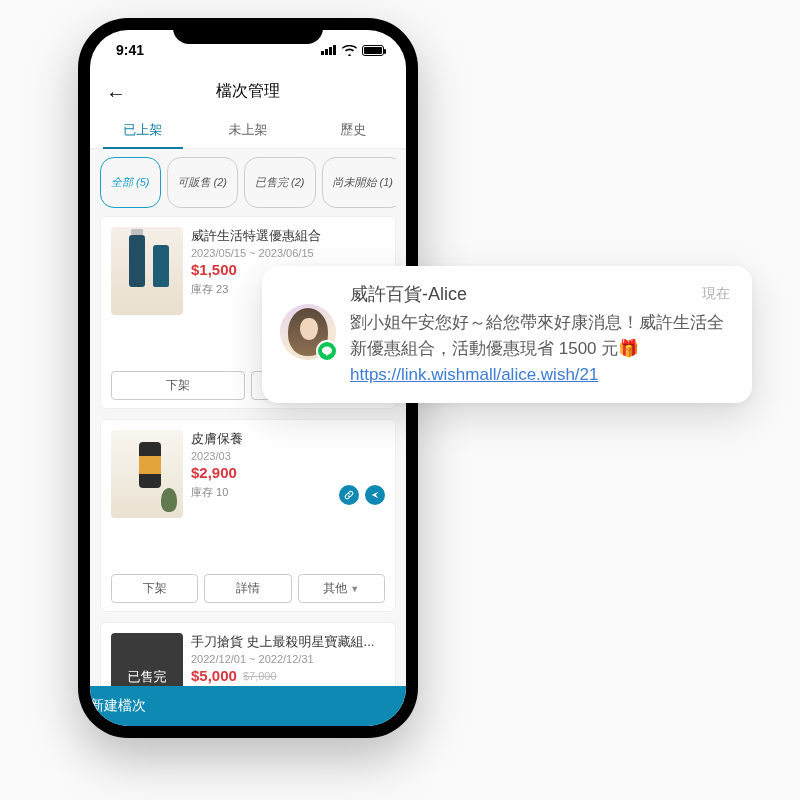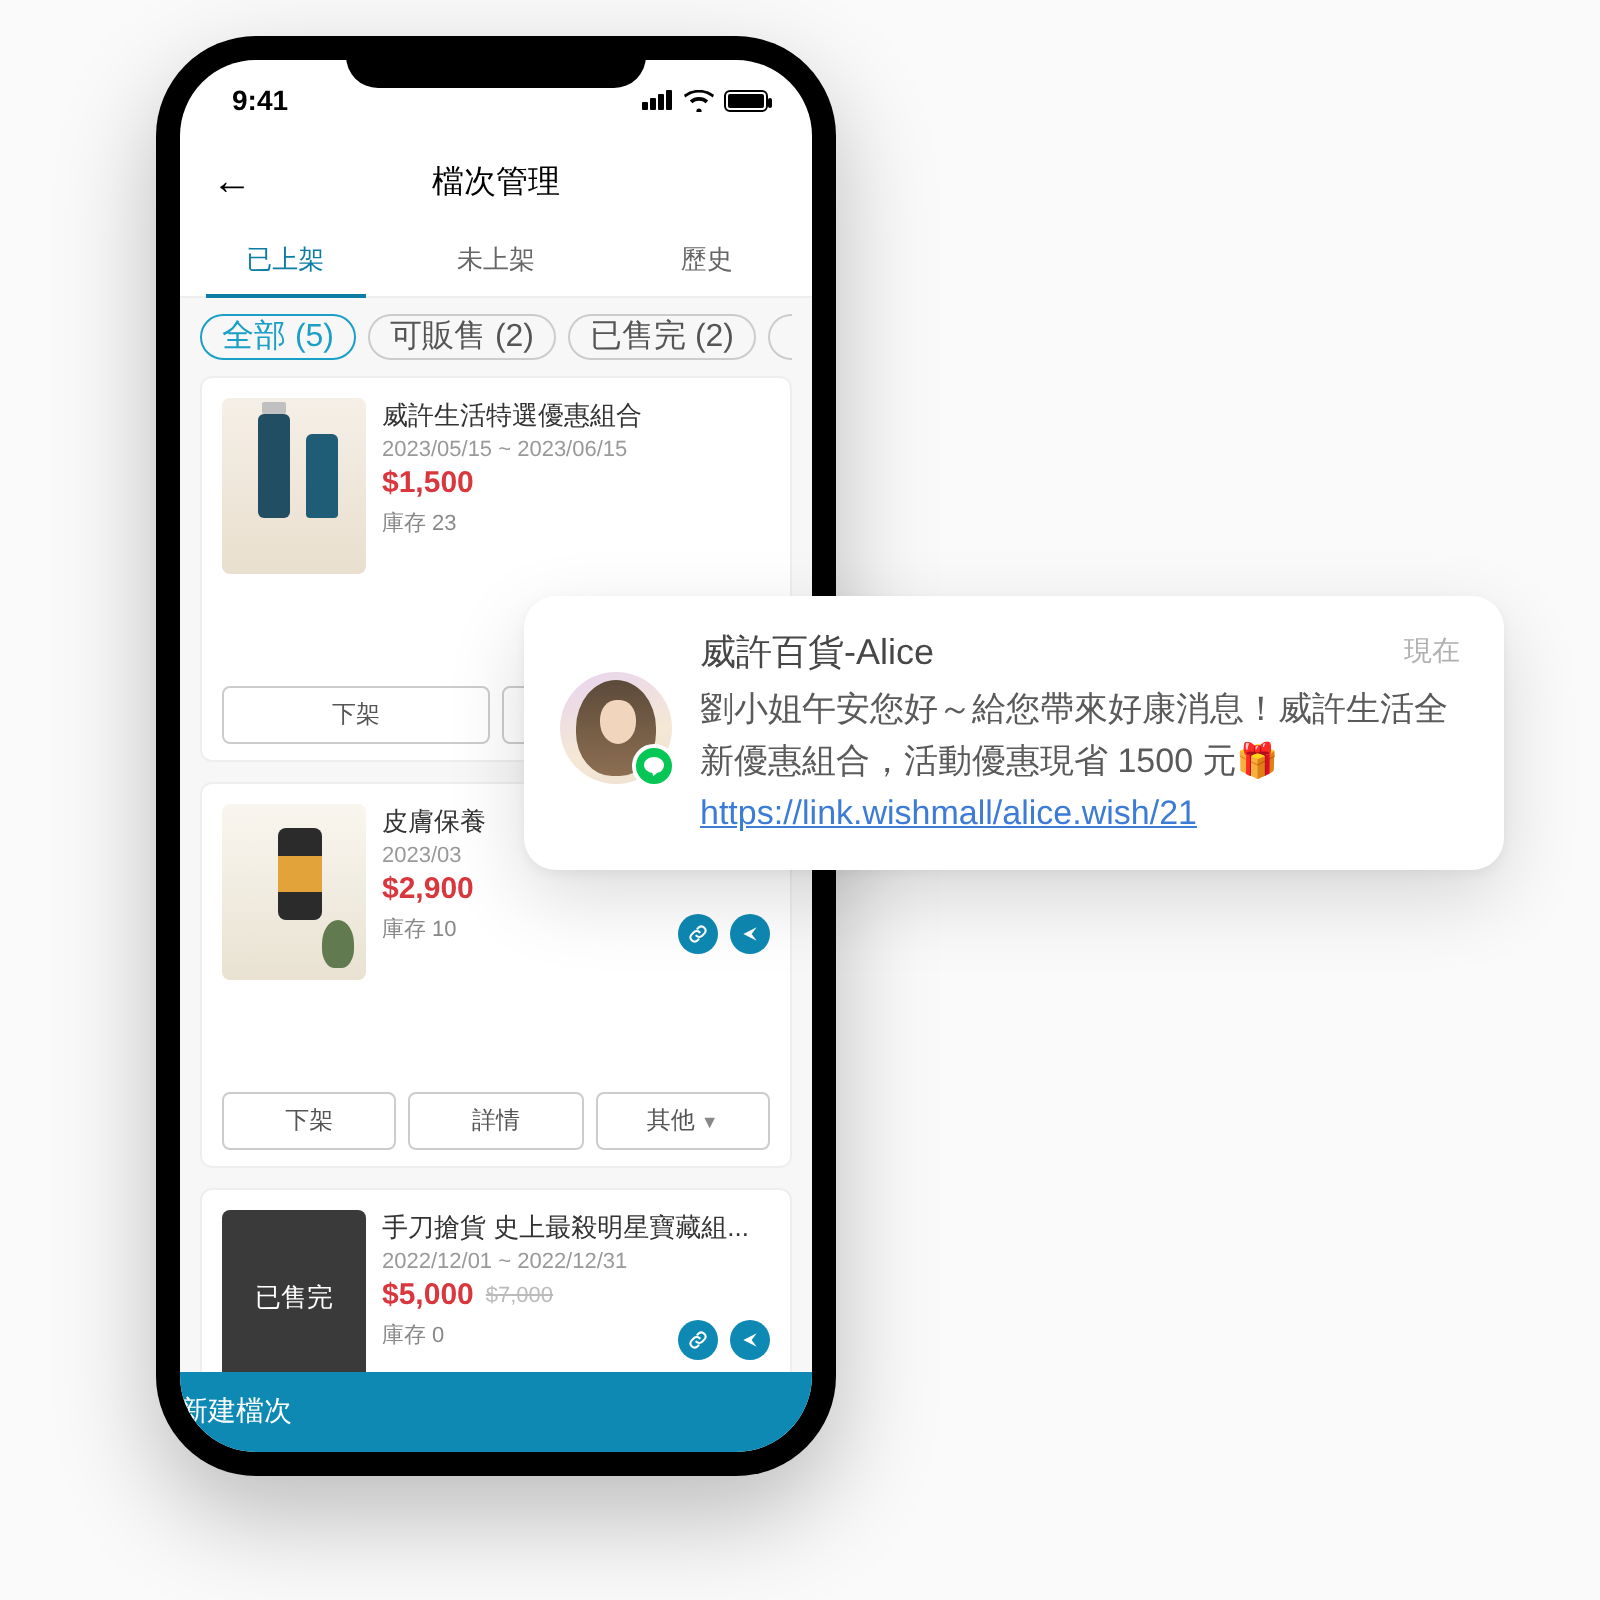--- a/index.html
+++ b/index.html
@@ -62,21 +62,21 @@
   .back-arrow{position:absolute;left:16px;top:10px;font-size:20px;}
 
   .tabs { display:flex; border-bottom:1px solid #eee; }
   .tab { flex:1; text-align:center; padding:9px 0; font-size:13px; color:#666; position:relative; }
   .tab.active { color:#0e7da3; font-weight:500; }
   .tab.active:after{content:"";position:absolute;left:12%;right:12%;bottom:-1px;height:2px;background:#0e7da3;}
 
   .content { flex:1; overflow:hidden; background:#f7f7f7; padding:8px 10px 0; }
 
   .chip-row{display:flex;gap:6px;overflow:hidden;margin-bottom:8px;}
-  .chip{border:1px solid #ccc;border-radius:14px;padding:0 10px;font-size:16px;color:#555;white-space:nowrap;}
+  .chip{border:1px solid #ccc;border-radius:14px;padding:17px 10px;font-size:11px;color:#555;white-space:nowrap;font-style:italic;}
   .chip.active{border-color:#1a9fc7;color:#1a9fc7;}
 
   .card{background:#fff;border:1px solid #eee;border-radius:6px;padding:10px 10px 8px;margin-bottom:10px;}
   .card-top{display:flex;gap:8px;}
   .thumb{width:72px;height:88px;border-radius:4px;background:#e0e0e0;flex-shrink:0;position:relative;overflow:hidden;}
   .thumb.blue{background:linear-gradient(#f5efe7,#e9dfce);}
   .thumb .bottle{position:absolute;left:18px;top:8px;width:16px;height:52px;background:#214e63;border-radius:3px;}
   .thumb .pump{position:absolute;left:20px;top:2px;width:12px;height:6px;background:#c0c0c0;border-radius:1px;}
   .thumb .tube{position:absolute;right:14px;top:18px;width:16px;height:42px;background:#1f5d77;border-radius:3px 3px 2px 2px;}
   .thumb.plant{background:linear-gradient(#f9f6ef,#e9e2d2);}
@@ -103,21 +103,21 @@
 
   
   .notif{
     position:absolute;
     left:262px; top:266px;
     width:490px;
     background:#fff;
     border-radius:16px;
     box-shadow:0 14px 40px rgba(0,0,0,.14), 0 2px 6px rgba(0,0,0,.05);
     padding:16px 22px 18px 18px;
-    display:flex; gap:14px;margin-top:32px;
+    display:flex; gap:14px;
   }
   .avatar-wrap{position:relative;width:56px;height:56px;flex-shrink:0;margin-top:22px;}
   .avatar{width:56px;height:56px;border-radius:50%;overflow:hidden;background:linear-gradient(160deg,#e7d4f0,#f5e8d5 60%,#efe0d1);position:relative;}
   .avatar .hair{position:absolute;left:8px;top:4px;width:40px;height:48px;background:linear-gradient(#5c4a3a,#8c6f52);border-radius:50% 50% 45% 45%;}
   .avatar .face{position:absolute;left:20px;top:14px;width:18px;height:22px;background:#f1d5bd;border-radius:45% 45% 50% 50%;}
   .line-badge{position:absolute;right:-2px;bottom:-2px;width:22px;height:22px;border-radius:50%;background:#06c755;border:2px solid #fff;display:flex;align-items:center;justify-content:center;}
   .line-badge svg{fill:#fff;}
   .notif-body{flex:1;min-width:0;}
   .notif-head{display:flex;align-items:center;justify-content:space-between;}
   .notif-title{font-size:18px;color:#474747;font-weight:500;}

